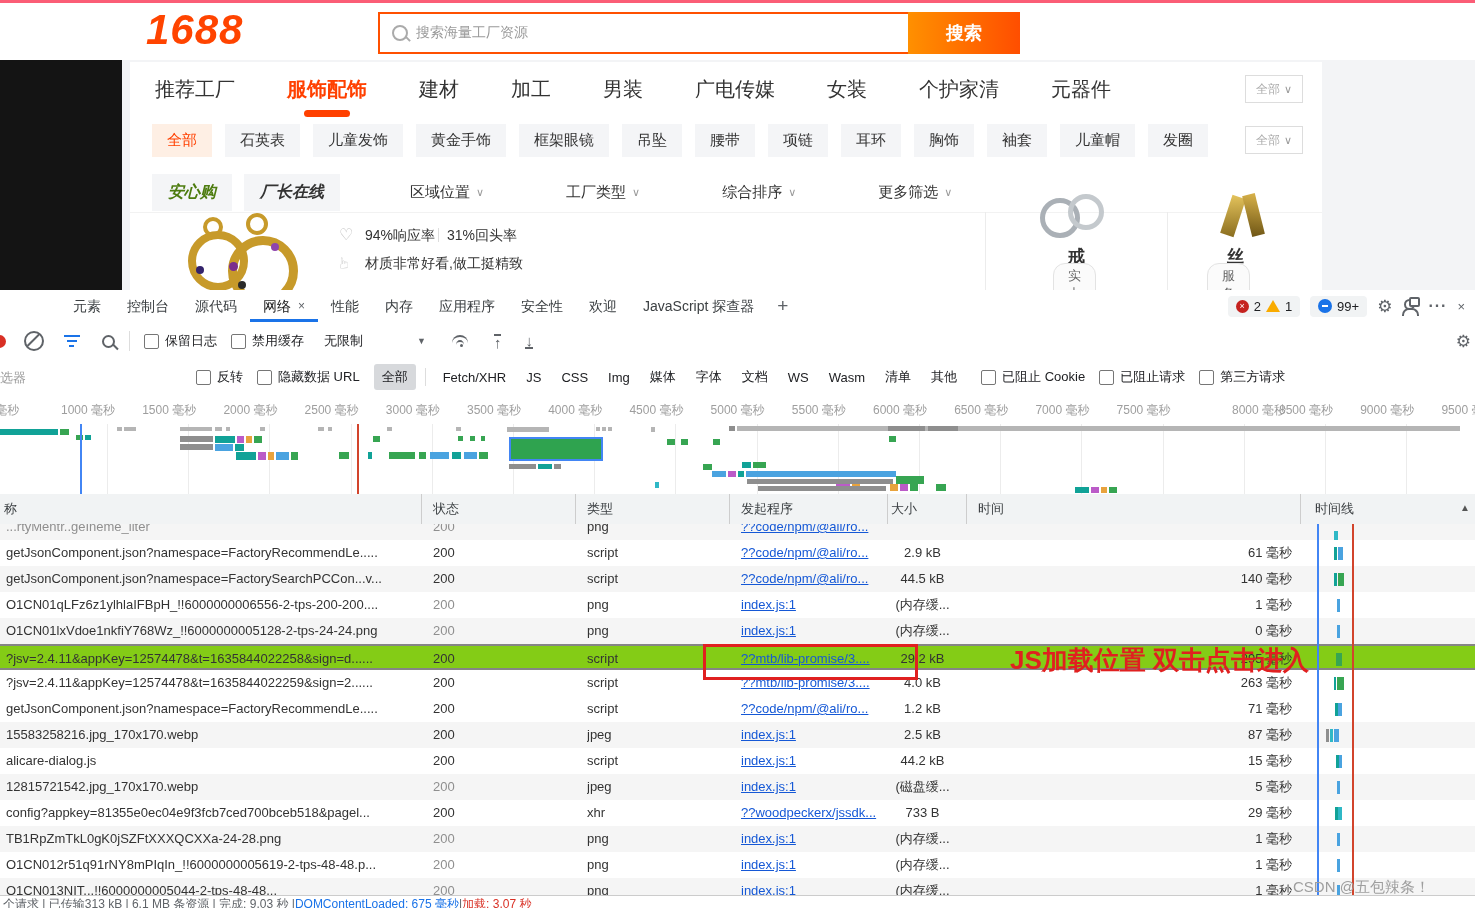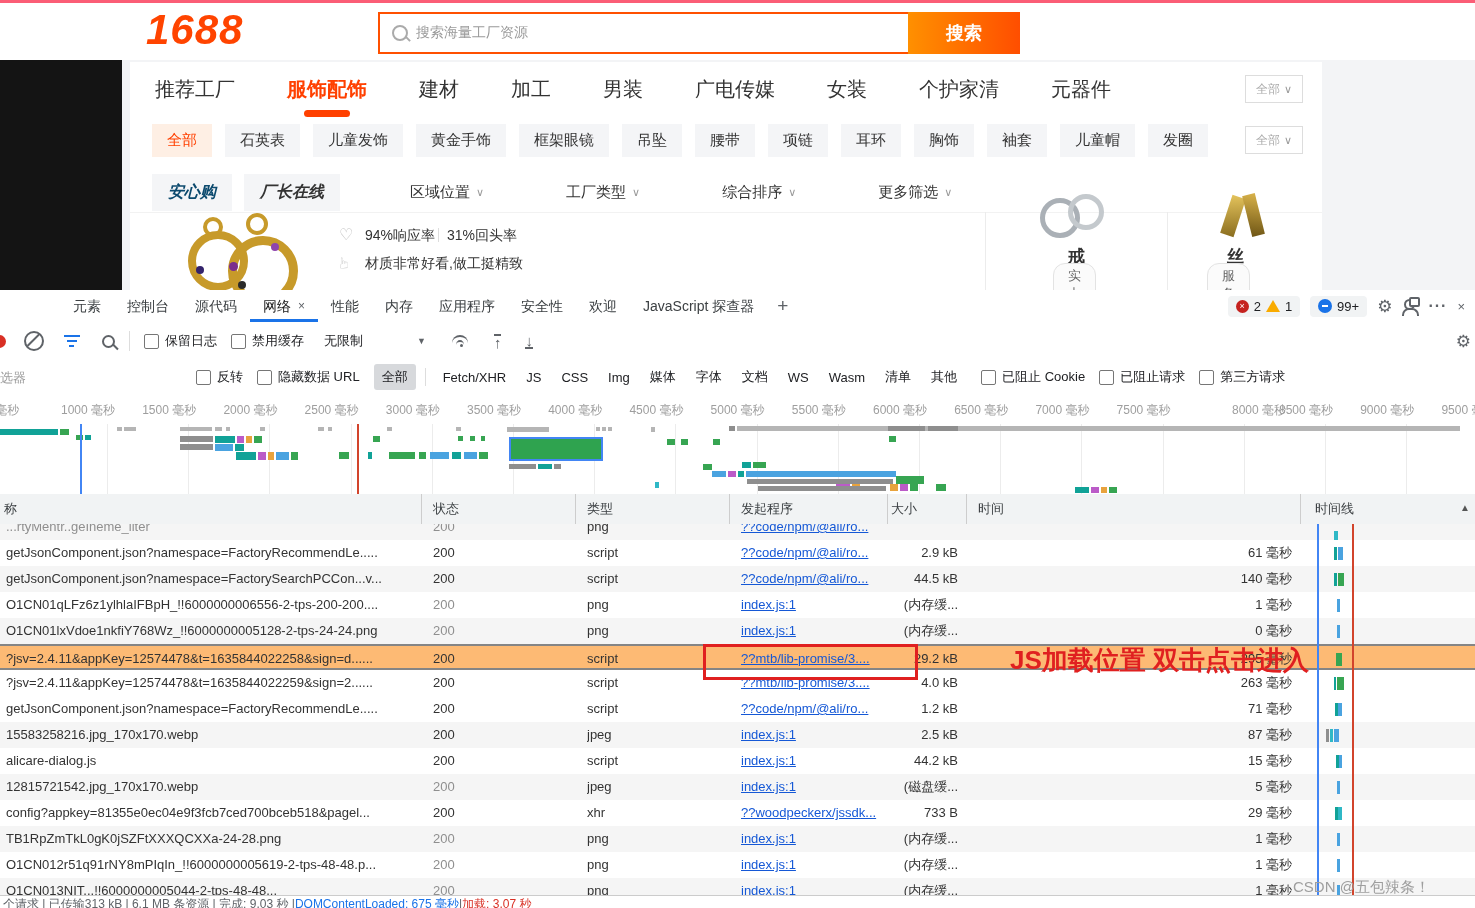--- a/index.html
+++ b/index.html
@@ -24,21 +24,21 @@
   .cattab{font-size:20px;color:#333;white-space:nowrap;position:relative}
   .cattab.on{color:#ff4000;font-weight:bold}
   .cattab.on::after{content:"";position:absolute;left:50%;transform:translateX(-50%);bottom:-14px;width:46px;height:7px;border-radius:4px;background:#ff4000}
   .mini-dd{width:56px;height:26px;border:1px solid #ddd;background:#fff;color:#aaa;font-size:12px;
            display:flex;align-items:center;justify-content:center;gap:4px}
   .chips{left:152px;top:124px;display:flex;gap:13px}
   .chip{background:#f4f5f7;color:#333;font-size:15px;padding:7px 15px;white-space:nowrap}
   .chip.on{background:#feefe4;color:#ff4000}
   .frow{left:152px;top:174px;display:flex;align-items:center}
   .togglebtn{background:#f4f5f7;font-size:16px;font-weight:bold;font-style:italic;padding:8px 16px;margin-right:12px;white-space:nowrap}
-  .t-gold{color:#0c4a6e}.t-dark{color:#333}
+  .t-gold{color:#4d7c0f}.t-dark{color:#333}
   .fdrops{display:flex;gap:82px;margin-left:58px}
   .fdrop{font-size:15px;color:#333;display:flex;align-items:center;gap:6px;white-space:nowrap}
   .caret{color:#999;font-size:11px}
   
   .hoop{border-radius:50%;position:absolute}
   .dot{border-radius:50%;position:absolute}
   .stat{font-size:14px;color:#333}
   .statdiv{width:1px;height:14px;background:#ddd}
   .hearticon{color:#c0c0c0;font-size:16px}
   .thumbicon{color:#c0c0c0;font-size:15px;display:inline-block;transform:rotate(-90deg)}
@@ -97,30 +97,30 @@
   .ovblue{position:absolute;top:0;width:2px;height:70px;background:#4285f4}
   .ovred{position:absolute;top:0;width:2px;height:70px;background:#d2442c}
   
   .thead{left:0;top:494px;width:1475px;height:30px;background:#f1f3f4;border-bottom:1px solid #cdcdcd}
   .hcell{position:absolute;top:0;height:30px;line-height:30px;font-size:13px;color:#3c4043;white-space:nowrap}
   .hsep{position:absolute;top:494px;width:1px;height:30px;background:#cdcdcd}
   .csep{position:absolute;top:524px;width:1px;height:371px;background:#ebebeb}
   .rows{left:0;top:524px;width:1475px;position:absolute}
   .rrow{position:relative;width:1475px;height:26px;background:#fff;overflow:hidden}
   .rrow.shade{background:#f5f5f5}
-  .rrow.sel{background:#fdba74;border-top:2px solid #858585;border-bottom:2px solid #858585;height:26px;box-sizing:border-box}
+  .rrow.sel{background:#84cc16;border-top:2px solid #858585;border-bottom:2px solid #858585;height:26px;box-sizing:border-box}
   .rrow.cliptop{height:16px}
   .rrow.cliptop .cell{top:-10px}
   .rrow.clipbot{height:17px}
   .cell{position:absolute;top:0;height:26px;line-height:26px;font-size:13px;color:#333;white-space:nowrap;overflow:hidden}
   .c-name{left:6px;width:412px}
   .c-status{left:433px;width:135px}
   .c-type{left:587px;width:135px}
   .c-init{left:741px;width:140px}
-  .c-size{left:887px;width:71px;text-align:right}
+  .c-size{left:887px;width:71px;text-align:center}
   .c-time{left:966px;width:326px;text-align:right}
   .dim{color:#8f8f8f}
   .lnk{color:#1558d6;text-decoration:underline}
   .tbar{position:absolute;top:7px;height:13px}
   .tlblue{left:1317px;top:524px;width:2px;height:371px;background:#4285f4;z-index:4}
   .tlred{left:1352px;top:524px;width:2px;height:371px;background:#d2442c;z-index:4}
   .sorttri{left:1460px;top:502px;font-size:10px;color:#555}
   .annbox{left:703px;top:644px;width:209px;height:30px;border:3px solid #e02020;z-index:9;background:transparent}
   .anntext{left:1010px;top:643px;font-size:26px;font-weight:bold;color:#e02020;z-index:9;white-space:nowrap}
   .wmark{left:1293px;top:878px;font-size:15px;color:#9e9e9e;z-index:8;white-space:nowrap}

